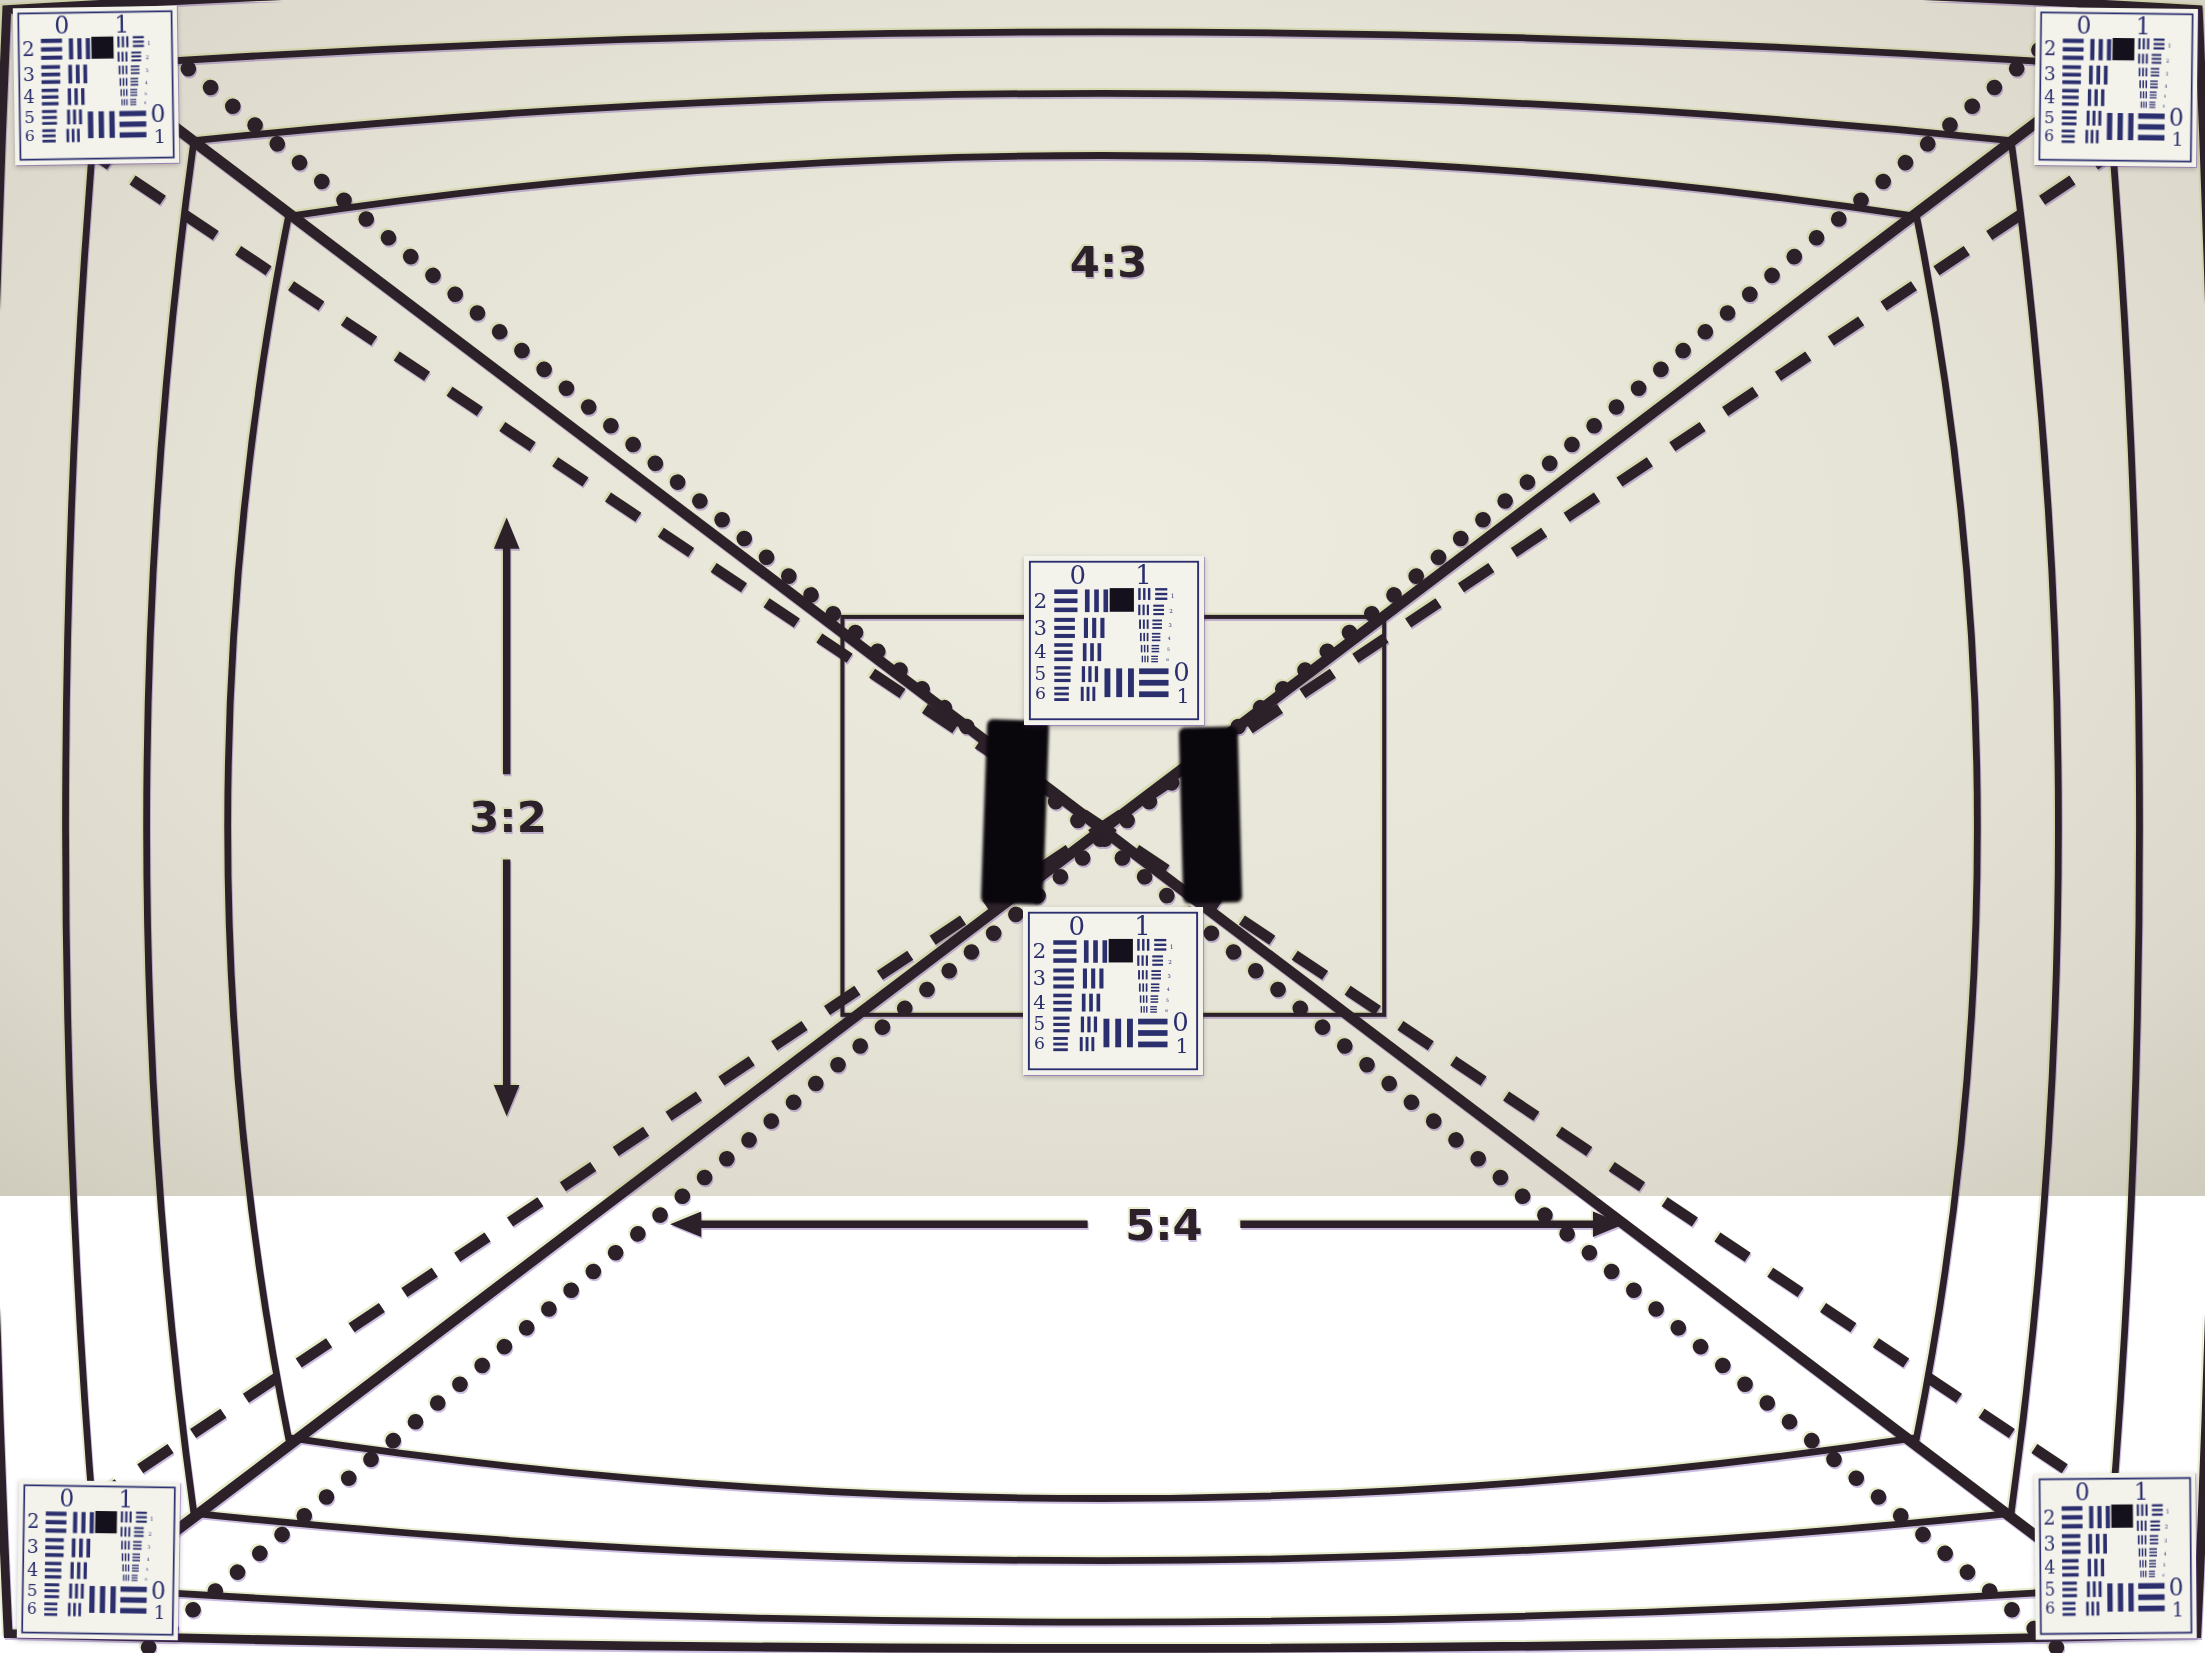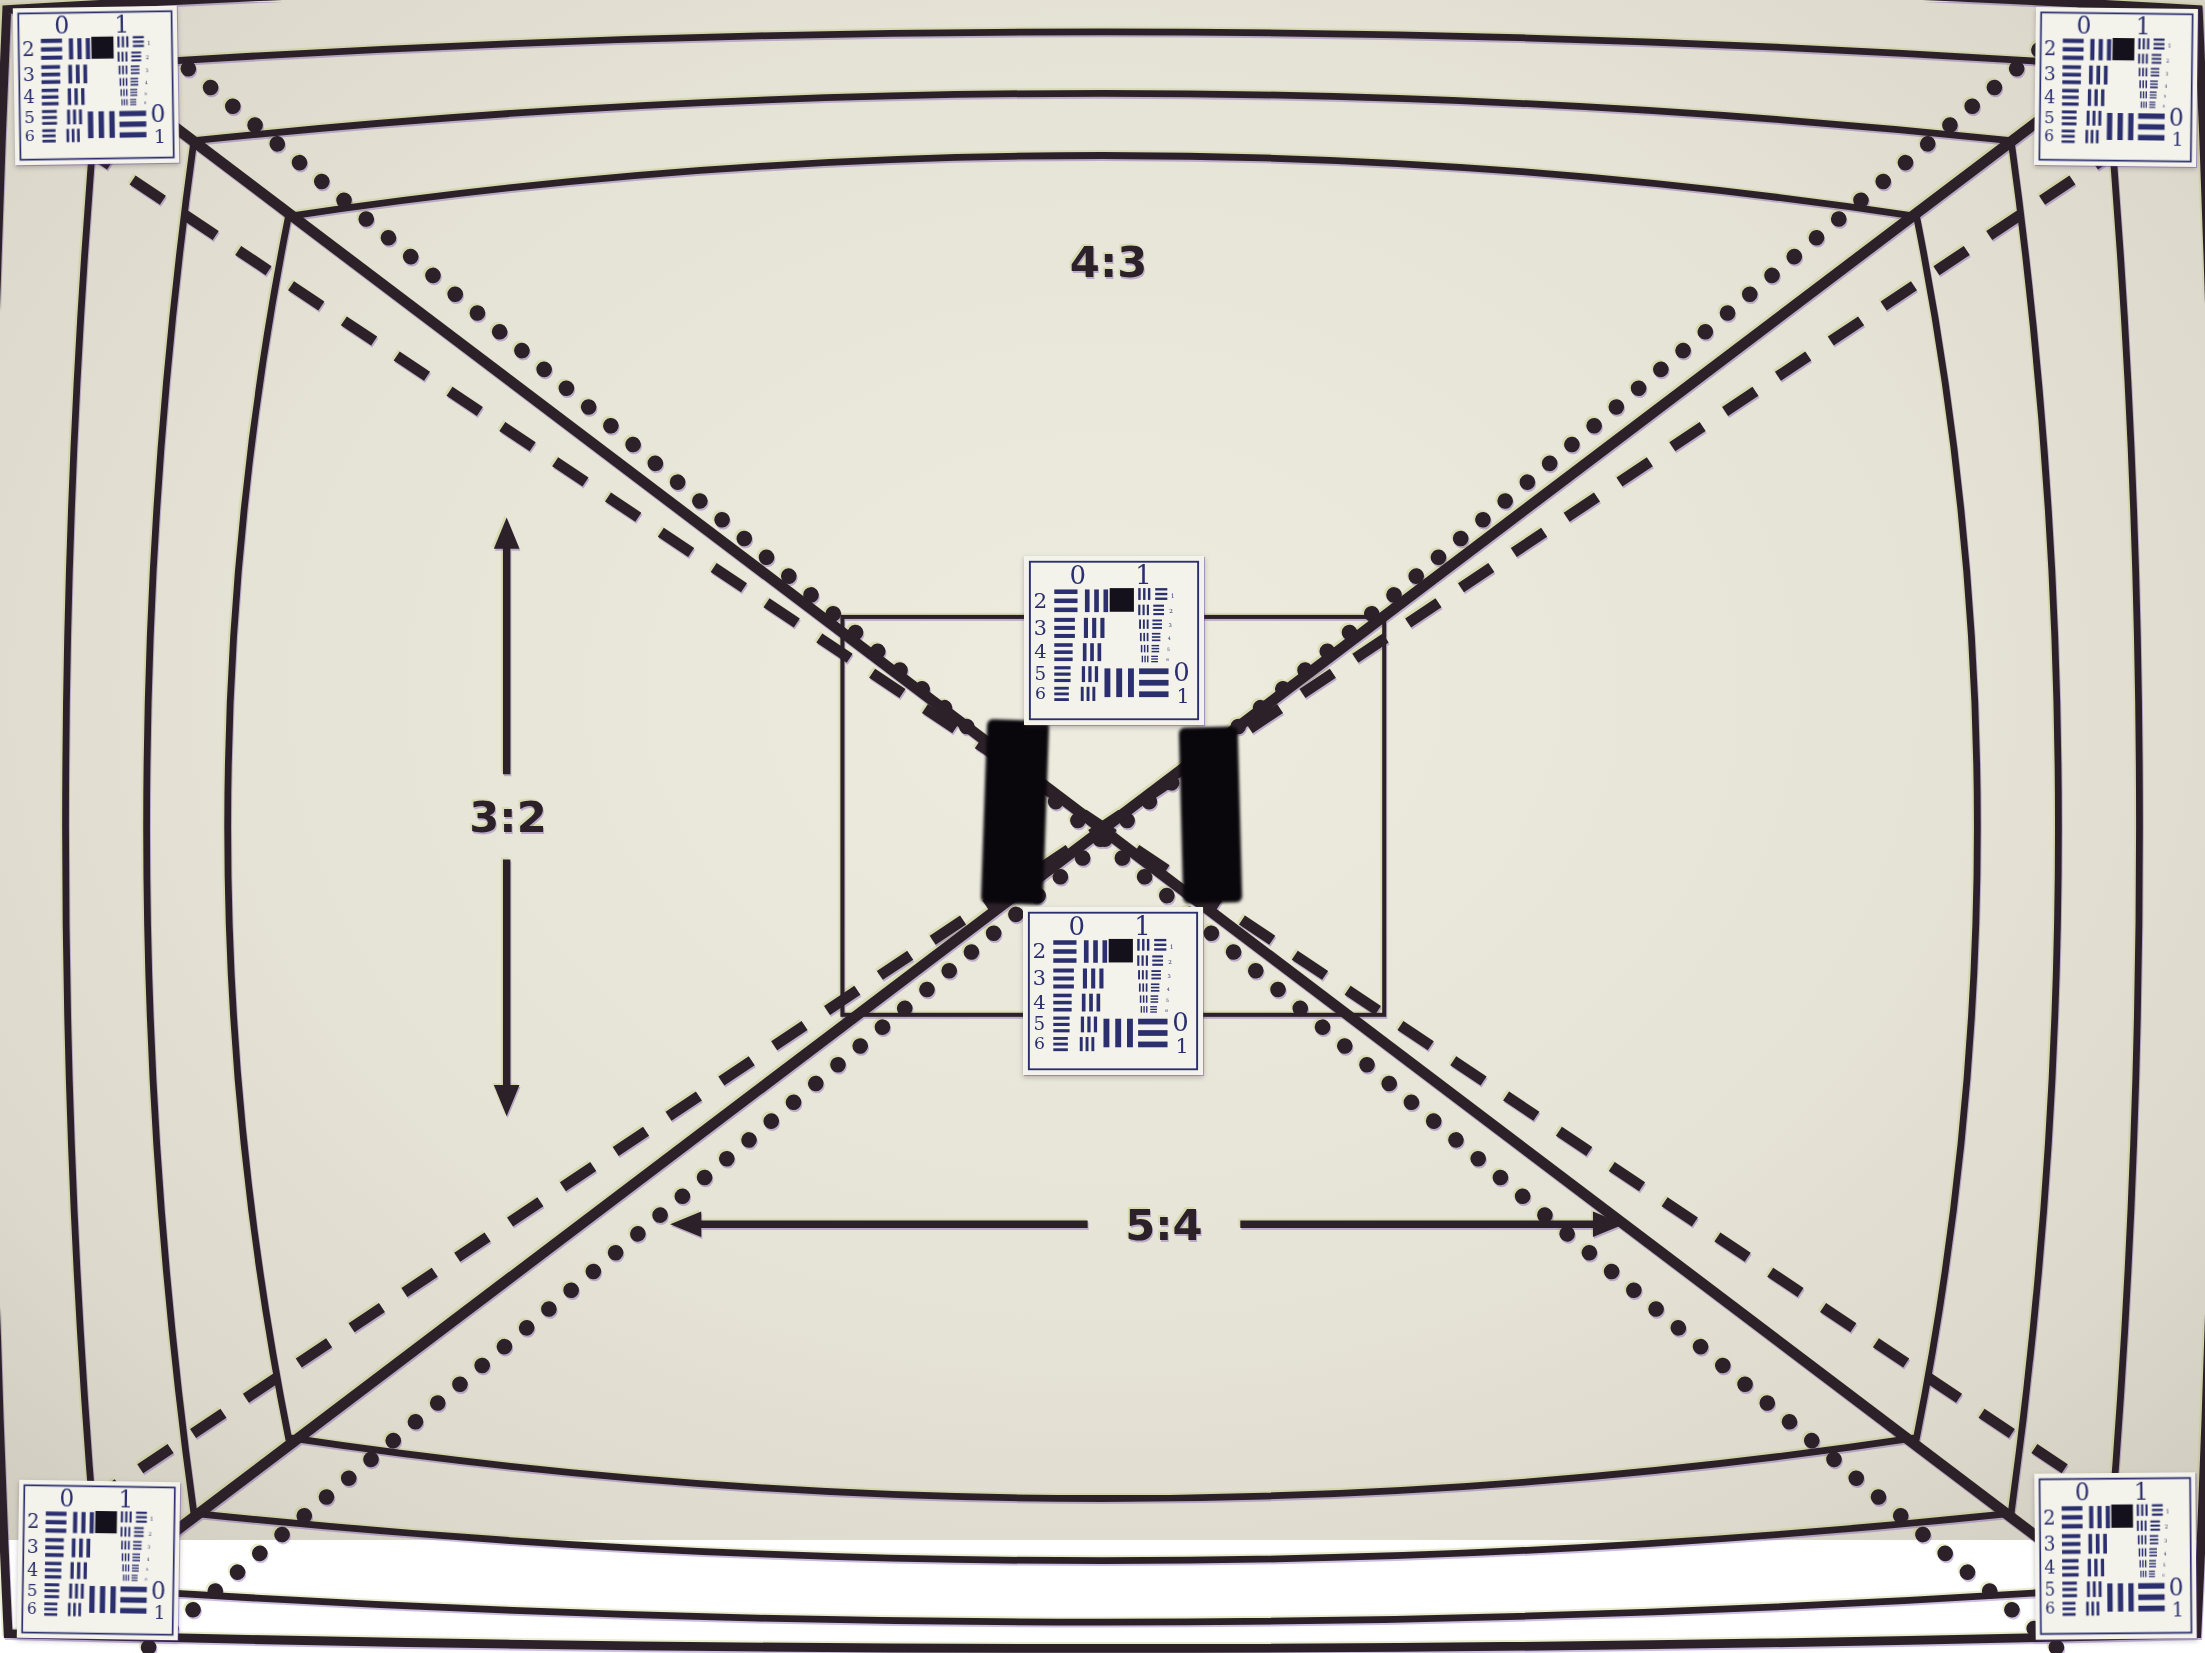--- a/index.html
+++ b/index.html
@@ -2,21 +2,21 @@
 <html style="--background-center: #edecdf; --background-edge: #cfcbbd; --ink: #2c2129; --card-ink: #2b2f6e; --card-bg: #f3f2eb; --pad-black: #0a070c;font-size:10.8px"><head>
 <meta charset="utf-8">
 <style>
   :root{
     --background-center:#edecdf; --background-mid:#e5e3d6; --background-edge:#cfcbbd;
     --ink:#2c2129; --card-ink:#2b2f6e; --card-bg:#f3f2eb; --pad-black:#0a070c;
   }
   html,body{margin:0;padding:0;}
   body{width:2205px;height:1654px;overflow:hidden;font-family:"DejaVu Sans",sans-serif;}
   .chart{
-    position:relative;width:2205px;height:1540px;
+    position:relative;width:2205px;height:1196px;
     background:radial-gradient(ellipse at 50% 45%,
       var(--background-center) 0%, var(--background-mid) 55%,
       #ddd9cc 80%, var(--background-edge) 100%);
   }
   svg.geo{
     position:absolute;left:0;top:0;
     filter:drop-shadow(1.4px 2px 0 rgba(102,58,170,0.34)) drop-shadow(-1.4px -1.4px 0 rgba(180,196,90,0.30));
   }
   .frame{fill:none;stroke:var(--ink);}
   .diag{stroke:var(--ink);fill:none;}

